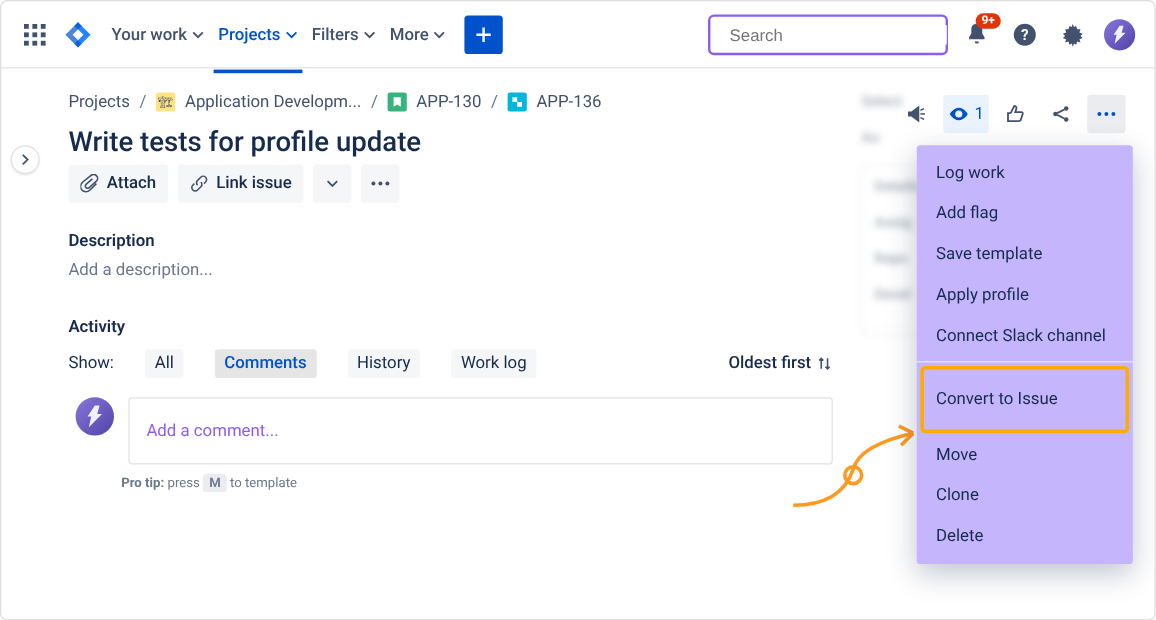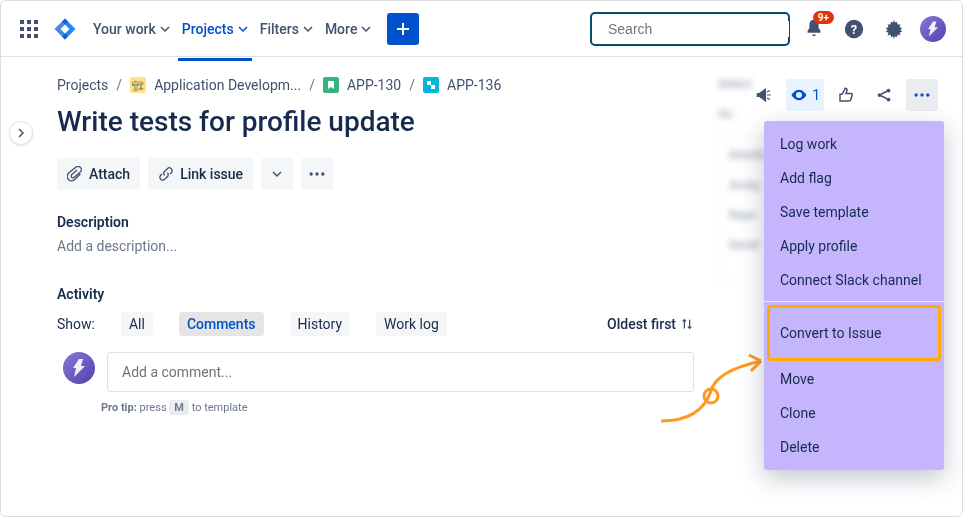--- a/index.html
+++ b/index.html
@@ -6,21 +6,21 @@
 body { font-family: -apple-system, BlinkMacSystemFont, "Segoe UI", Roboto, sans-serif; font-size: 14px; color: #172B4D; background: #fff; width: 963px; height: 517px; overflow: hidden; position: relative; border: 1px solid #ddd; border-radius: 6px; }
 
 
 .topnav { height: 56px; display: flex; align-items: center; padding: 0 16px; border-bottom: 1px solid #DFE1E6; gap: 4px; }
 .topnav .apps-icon, .topnav .logo { width: 24px; height: 24px; display: flex; align-items: center; justify-content: center; cursor: pointer; margin-right: 8px; }
 .nav-item { padding: 8px 4px; display: flex; align-items: center; gap: 4px; cursor: pointer; font-weight: 500; color: #42526E; }
 .nav-item.active { color: #0052CC; position: relative; }
 .nav-item.active::after { content: ""; position: absolute; bottom: -16px; left: 0; right: 0; height: 3px; background: #0052CC; }
 .create-btn { width: 32px; height: 32px; background: #0052CC; border-radius: 3px; color: #fff; display: flex; align-items: center; justify-content: center; cursor: pointer; margin-left: 8px; }
 .spacer { flex: 1; }
-.search { display: flex; align-items: center; gap: 8px; background: #fff; border: 2px solid #0c4a6e; border-radius: 5px; padding: 4px 8px; width: 200px; height: 34px; }
+.search { display: flex; align-items: center; gap: 8px; background: #fff; border: 2px solid #8b5cf6; border-radius: 5px; padding: 4px 8px; width: 200px; height: 34px; }
 .search input { border: none; outline: none; flex: 1; font-size: 14px; color: #6B778C; }
 .nav-icon { width: 32px; height: 32px; border-radius: 50%; display: flex; align-items: center; justify-content: center; cursor: pointer; color: #42526E; position: relative; margin-left: 4px; }
 .badge { position: absolute; top: -2px; right: -4px; background: #DE350B; color: #fff; font-size: 10px; font-weight: 700; border-radius: 8px; padding: 1px 5px; }
 .avatar { width: 26px; height: 26px; border-radius: 50%; background: linear-gradient(135deg, #8777D9, #5243AA); margin-left: 6px; cursor: pointer; display:flex; align-items:center; justify-content:center;}
 .avatar-lg { width: 32px; height: 32px; }
 
 
 .sidebar-toggle { position: absolute; left: 8px; top: 120px; width: 24px; height: 24px; border: 1px solid #DFE1E6; border-radius: 50%; background: #fff; display: flex; align-items: center; justify-content: center; cursor: pointer; box-shadow: 0 1px 2px rgba(0,0,0,0.1); }
 
 
@@ -35,38 +35,38 @@
 .bc-icon.proj { background: #FFE380; }
 .bc-icon.story { background: #36B37E; color: #fff; }
 .bc-icon.sub { background: #00B8D9; color: #fff; }
 
 .issue-actions { display: flex; gap: 6px; position: absolute; right: 24px; top: 78px; align-items: center; }
 .ia-btn { height: 32px; min-width: 32px; border-radius: 3px; display: flex; align-items: center; justify-content: center; gap: 4px; cursor: pointer; padding: 0 4px; }
 .ia-btn.watch { background: #E9F2FF; color: #0052CC; }
 .ia-btn.more-active { background: #EBECF0; color: #0052CC; }
 .ia-btn.more-active svg circle { fill: #0052CC; }
 
-h1.title { font-size: 28px; font-weight: 500; margin-bottom: 20px; }
+h1.title { font-size: 23px; font-weight: 500; margin-bottom: 5px; }
 
 .toolbar { display: flex; gap: 8px; margin-bottom: 24px; }
 .btn { display: flex; align-items: center; gap: 6px; padding: 6px 10px; background: #091E420A; border-radius: 3px; cursor: pointer; font-weight: 500; font-size: 14px; height: 32px; }
 .btn.icon-only { width: 32px; padding: 0; justify-content: center; }
 
 .section-label { font-weight: 600; font-size: 14px; margin-bottom: 8px; }
 .desc-placeholder { color: #6B778C; font-size: 14px; margin-bottom: 32px; cursor: text; }
 
 .activity-label { font-weight: 600; font-size: 14px; margin-bottom: 10px; }
 .activity-row { display: flex; align-items: center; gap: 26px; margin-bottom: 16px; }
 .activity-row .show { font-size: 14px; }
 .tab { padding: 4px 8px; background: #091E420A; border-radius: 3px; cursor: pointer; font-size: 14px; }
 .tab.active { background: #e5e5e5; color: #0052CC; font-weight: 500; }
 .sort { margin-left: auto; display: flex; align-items: center; gap: 4px; cursor: pointer; font-size: 14px; font-weight: 500; }
 
 .comment-row { display: flex; gap: 12px; align-items: flex-start; }
-.comment-input { flex: 1; border: 1px solid #DFE1E6; border-radius: 3px; padding: 10px 14px; color: #737373; font-size: 14px; cursor: text; height: 40px; display: flex; align-items: center; }
+.comment-input { flex: 1; border: 1px solid #DFE1E6; border-radius: 3px; padding: 10px 14px; color: #8b5cf6; font-size: 14px; cursor: text; height: 56px; display: flex; align-items: center; }
 .protip { font-size: 11px; color: #6B778C; margin-left: 44px; margin-top: 8px; }
 .protip b { font-weight: 700; }
 .kbd { display: inline-block; background: #EBECF0; border-radius: 3px; padding: 1px 5px; font-weight: 600; font-size: 11px; }
 
 
 .right-col { filter: blur(3px); opacity: 0.6; }
 .right-item { margin-bottom: 16px; font-size: 12px; color: #6B778C; font-weight: 600; }
 .right-box { border: 1px solid #DFE1E6; border-radius: 3px; padding: 10px; }
 
 

